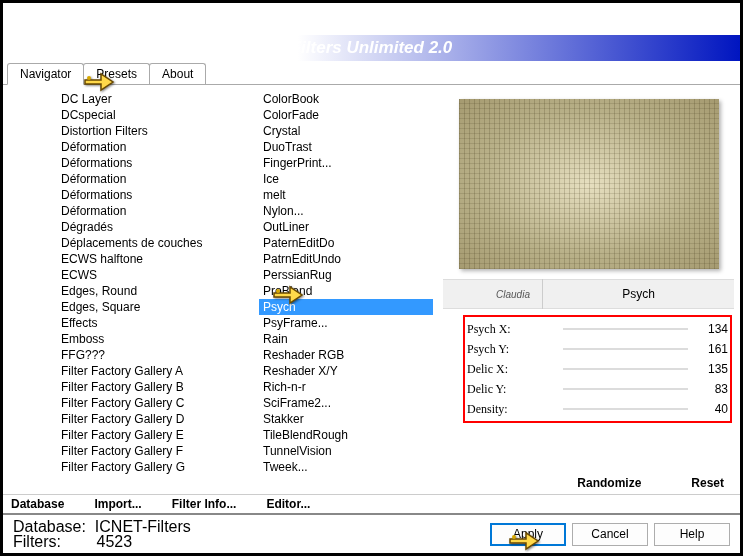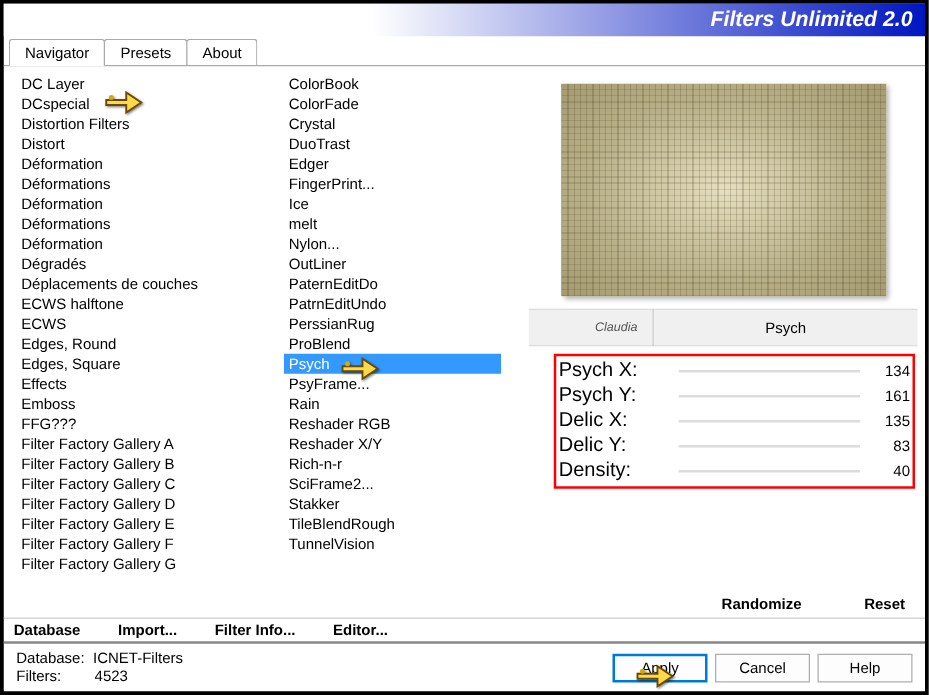--- a/index.html
+++ b/index.html
@@ -1,51 +1,51 @@
 <!DOCTYPE html>
 <html><head>
 <meta charset="utf-8">
 <style>
 * { box-sizing: border-box; margin: 0; padding: 0; }
 body { font-family: "Segoe UI", Tahoma, sans-serif; font-size: 12px; background: #000; width: 743px; height: 556px; overflow: hidden; }
 .window { background: #fff; border: 3px solid #000; width: 743px; height: 556px; display: flex; flex-direction: column; }
-.titlebar { background: linear-gradient(to right, #fff 0%, #fff 40%, #0015c0 100%); height: 26px; display: flex; justify-content: flex-end; align-items: center; padding: 0 10px; }
+.titlebar { background: linear-gradient(to right, #fff 0%, #fff 40%, #0015c0 100%); height: 26px; display: flex; justify-content: center; align-items: center; padding: 0 10px; margin-top: 32px; }
 .titlebar-text { color: #fff; font-weight: bold; font-style: italic; font-size: 17px; }
 .tabs { display: flex; border-bottom: 1px solid #aaa; padding-left: 4px; margin-top: 2px; }
 .tab { padding: 3px 12px; border: 1px solid #aaa; border-bottom: none; background: #fff; cursor: pointer; margin-right: -1px; border-radius: 3px 3px 0 0; font-size: 12px; }
 .tab.active { position: relative; z-index: 2; border-bottom: 1px solid #fff; margin-bottom: -1px; }
-.main { flex: 1; display: flex; padding: 6px 4px 2px 10px; gap: 20px; overflow: hidden; }
+.main { flex: 1; display: flex; padding: 6px 4px 2px 10px; gap: 8px; overflow: hidden; margin-left: 44px; }
 .listcol { display: flex; flex-direction: column; flex: 0 0 auto; }
 .listbox { border: none; overflow-y: scroll; overflow-x: hidden; background: #fff; width: 194px; height: 432px; }
 .listbox.narrow { width: 174px; }
 .listitem { padding: 1px 4px; white-space: nowrap; cursor: pointer; }
 .listitem.selected { background: #3399ff; color: #fff; }
 .scrollbar-look::-webkit-scrollbar { width: 17px; }
 .scrollbar-look::-webkit-scrollbar-track { background: #f0f0f0; }
 .scrollbar-look::-webkit-scrollbar-thumb { background: #cdcdcd; border: 1px solid #aaa; }
 .rightpanel { flex: 1; display: flex; flex-direction: column; padding: 0 2px; }
 .preview { width: 260px; height: 170px; background: #d8d2b0; margin: 8px auto 4px auto; box-shadow: 2px 2px 4px rgba(0,0,0,.3); position: relative; overflow: hidden; }
 .preview-pattern { position:absolute; inset:0; background: radial-gradient(ellipse at 50% 50%, #e6dfc0 0%, #b8b088 60%, #a59a70 100%); }
 .preview-pattern::before, .preview-pattern::after { content:''; position:absolute; inset:0; }
 .preview-pattern::before { background: repeating-linear-gradient(90deg, rgba(60,50,20,.2) 0 1px, transparent 1px 5px); }
 .preview-pattern::after { background: repeating-linear-gradient(0deg, rgba(60,50,20,.15) 0 1px, transparent 1px 5px); }
 .filter-header { display:flex; align-items:center; background:#f0f0f0; border-top:1px solid #ddd; border-bottom:1px solid #ddd; height:30px; margin-top:6px; }
 .stamp { width:100px; height:30px; display:flex; align-items:center; justify-content:center; font-style:italic; color:#555; font-size:10px; border-right:1px solid #ccc;padding-left:41px; }
 .filter-title { flex:1; text-align:center; font-size:12px; }
 .sliders { flex:1; padding: 6px 4px 0 24px; overflow:hidden; }
 .slider-row { display:flex; align-items:center; height:20px; position:relative; }
-.slider-label { width: 90px; font-size:16px; }
+.slider-label { width: 90px; font-size:12px;font-family:Liberation Serif, serif; }
 .slider-track { flex:1; height:2px; background:#dcdcdc; position:relative; margin:0 6px; }
 .slider-val { width: 34px; text-align:right; font-size:12px; }
 .redbox-group { border: 2px solid red; padding: 2px 2px; margin-left: -4px; margin-right: -2px; }
 .buttons-row { display:flex; justify-content:flex-end; gap:50px; padding: 6px 10px 2px 0; margin-top:auto; }
 .link-btn { font-weight:bold; cursor:pointer; }
 .bottom-bar { border-top: 1px solid #ccc; padding: 2px 8px; display:flex; gap:30px; }
 .footer { border-top: 2px solid #888; padding: 4px 10px; display:flex; align-items:center; }
-.info { font-size:12px; line-height:15px; }
+.info { font-size:16px; line-height:15px; }
 .action-buttons { margin-left:auto; display:flex; gap:6px; }
 .btn { width: 76px; height: 23px; border:1px solid #adadad; background:#fdfdfd; cursor:pointer; font-size:12px; }
 .btn.primary { border:2px solid #0078d7; }
 .pointer { position:absolute; z-index:50; }
 .pointer svg { filter: drop-shadow(1px 1px 1px rgba(0,0,0,.5)); }
 .pos-nav { left: 83px; top: 68px; }
 .pos-filter { left: 272px; top: 281px; }
 .pos-apply { left: 508px; top: 527px; }
 </style>
 </head>
@@ -62,21 +62,20 @@
     <div class="tab">Presets</div>
     <div class="tab">About</div>
   </div>
 
   <div class="main">
     <div class="listcol">
       <div id="catlist" class="listbox scrollbar-look">
           <div class="listitem">DC Layer</div>
           <div class="listitem">DCspecial</div>
           <div class="listitem">Distortion Filters</div>
-          <div class="listitem">Distort</div>
           <div class="listitem">Déformation</div>
           <div class="listitem">Déformations</div>
           <div class="listitem">Déformation</div>
           <div class="listitem">Déformations</div>
           <div class="listitem">Déformation</div>
           <div class="listitem">Dégradés</div>
           <div class="listitem">Déplacements de couches</div>
           <div class="listitem">ECWS halftone</div>
           <div class="listitem">ECWS</div>
           <div class="listitem">Edges, Round</div>
@@ -92,40 +91,40 @@
           <div class="listitem">Filter Factory Gallery F</div>
           <div class="listitem">Filter Factory Gallery G</div>
         </div>
     </div>
     <div class="listcol">
       <div id="filterlist" class="listbox narrow scrollbar-look">
           <div class="listitem">ColorBook</div>
           <div class="listitem">ColorFade</div>
           <div class="listitem">Crystal</div>
           <div class="listitem">DuoTrast</div>
-          <div class="listitem">Edger</div>
           <div class="listitem">FingerPrint...</div>
           <div class="listitem">Ice</div>
           <div class="listitem">melt</div>
           <div class="listitem">Nylon...</div>
           <div class="listitem">OutLiner</div>
           <div class="listitem">PaternEditDo</div>
           <div class="listitem">PatrnEditUndo</div>
           <div class="listitem">PerssianRug</div>
           <div class="listitem">ProBlend</div>
           <div class="listitem selected">Psych</div>
           <div class="listitem">PsyFrame...</div>
           <div class="listitem">Rain</div>
           <div class="listitem">Reshader RGB</div>
           <div class="listitem">Reshader X/Y</div>
           <div class="listitem">Rich-n-r</div>
           <div class="listitem">SciFrame2...</div>
           <div class="listitem">Stakker</div>
           <div class="listitem">TileBlendRough</div>
           <div class="listitem">TunnelVision</div>
+          <div class="listitem">Tweek...</div>
         </div>
     </div>
 
     <div class="rightpanel">
       <div class="preview">
         <div class="preview-pattern"></div>
       </div>
       <div class="filter-header">
         <div class="stamp">Claudia</div>
         <div class="filter-title">Psych</div>

